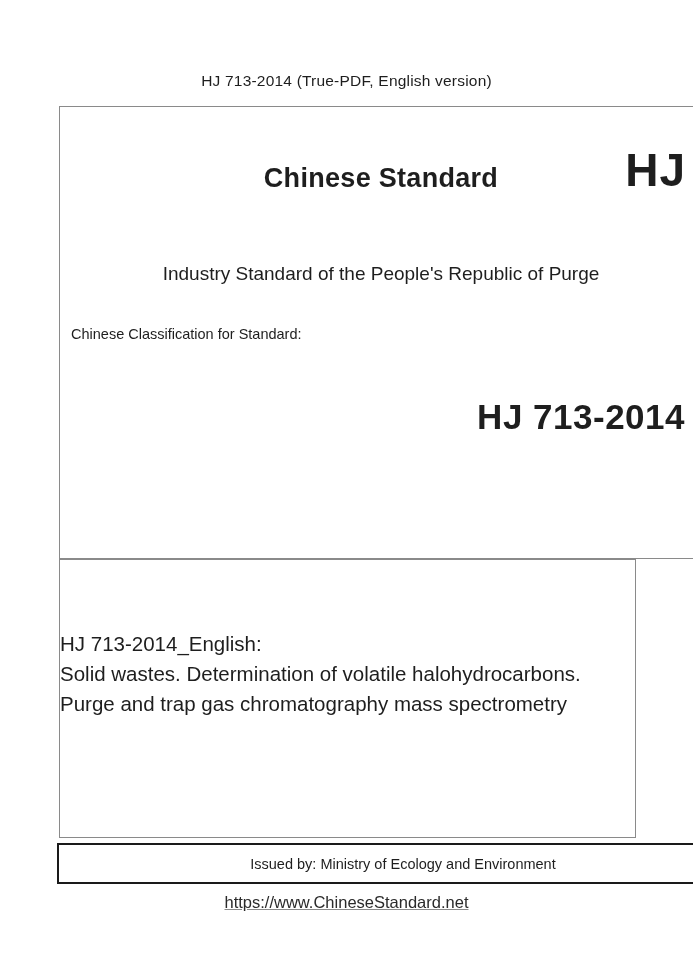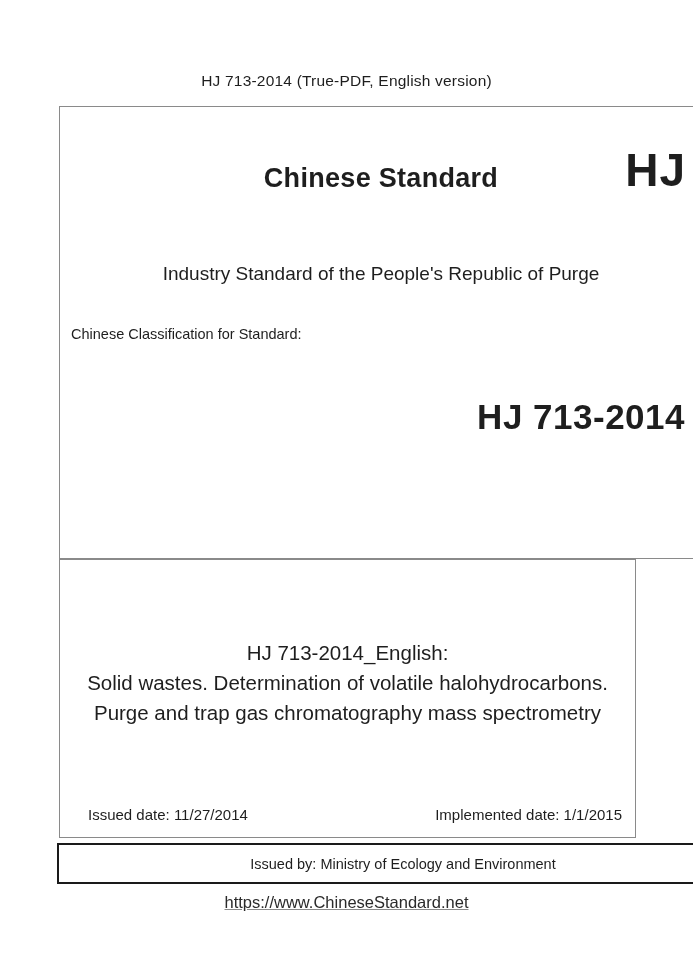--- a/index.html
+++ b/index.html
@@ -71,23 +71,22 @@
   
   .box-mid {
     position:absolute;
     left:59px; top:559px;
     width:577px; height:279px;
     border:1px solid #8a8a8a;
     background:#ffffff;
   }
   .doc-title {
     position:absolute;
-    top:78px; left:0;
+    top:69px; left:0;
     width:100%;
-    text-align:center;
     font-size:20.5px;
     line-height:30px;
   }
   .dates-row {
     position:absolute;
     top:246px; left:28px; right:13px;
     display:flex;
     justify-content:space-between;
     font-size:15px;
   }
@@ -132,24 +131,20 @@
     <div class="classification">Chinese Classification for Standard:</div>
     <div class="standard-number">HJ 713-2014</div>
   </div>
 
   <div class="box-mid">
     <div class="doc-title">
       <div>HJ 713-2014_English:</div>
       <div>Solid wastes. Determination of volatile halohydrocarbons.</div>
       <div>Purge and trap gas chromatography mass spectrometry</div>
     </div>
-    <div class="dates-row">
-      <span>Issued date: 11/27/2014</span>
-      <span>Implemented date: 1/1/2015</span>
-    </div>
   </div>
 
   <div class="box-issuer">
     <span class="issuer-text">Issued by: Ministry of Ecology and Environment</span>
   </div>
 
   <div class="footer-link-wrap">
     <a class="footer-link">https://www.ChineseStandard.net</a>
   </div>
 

